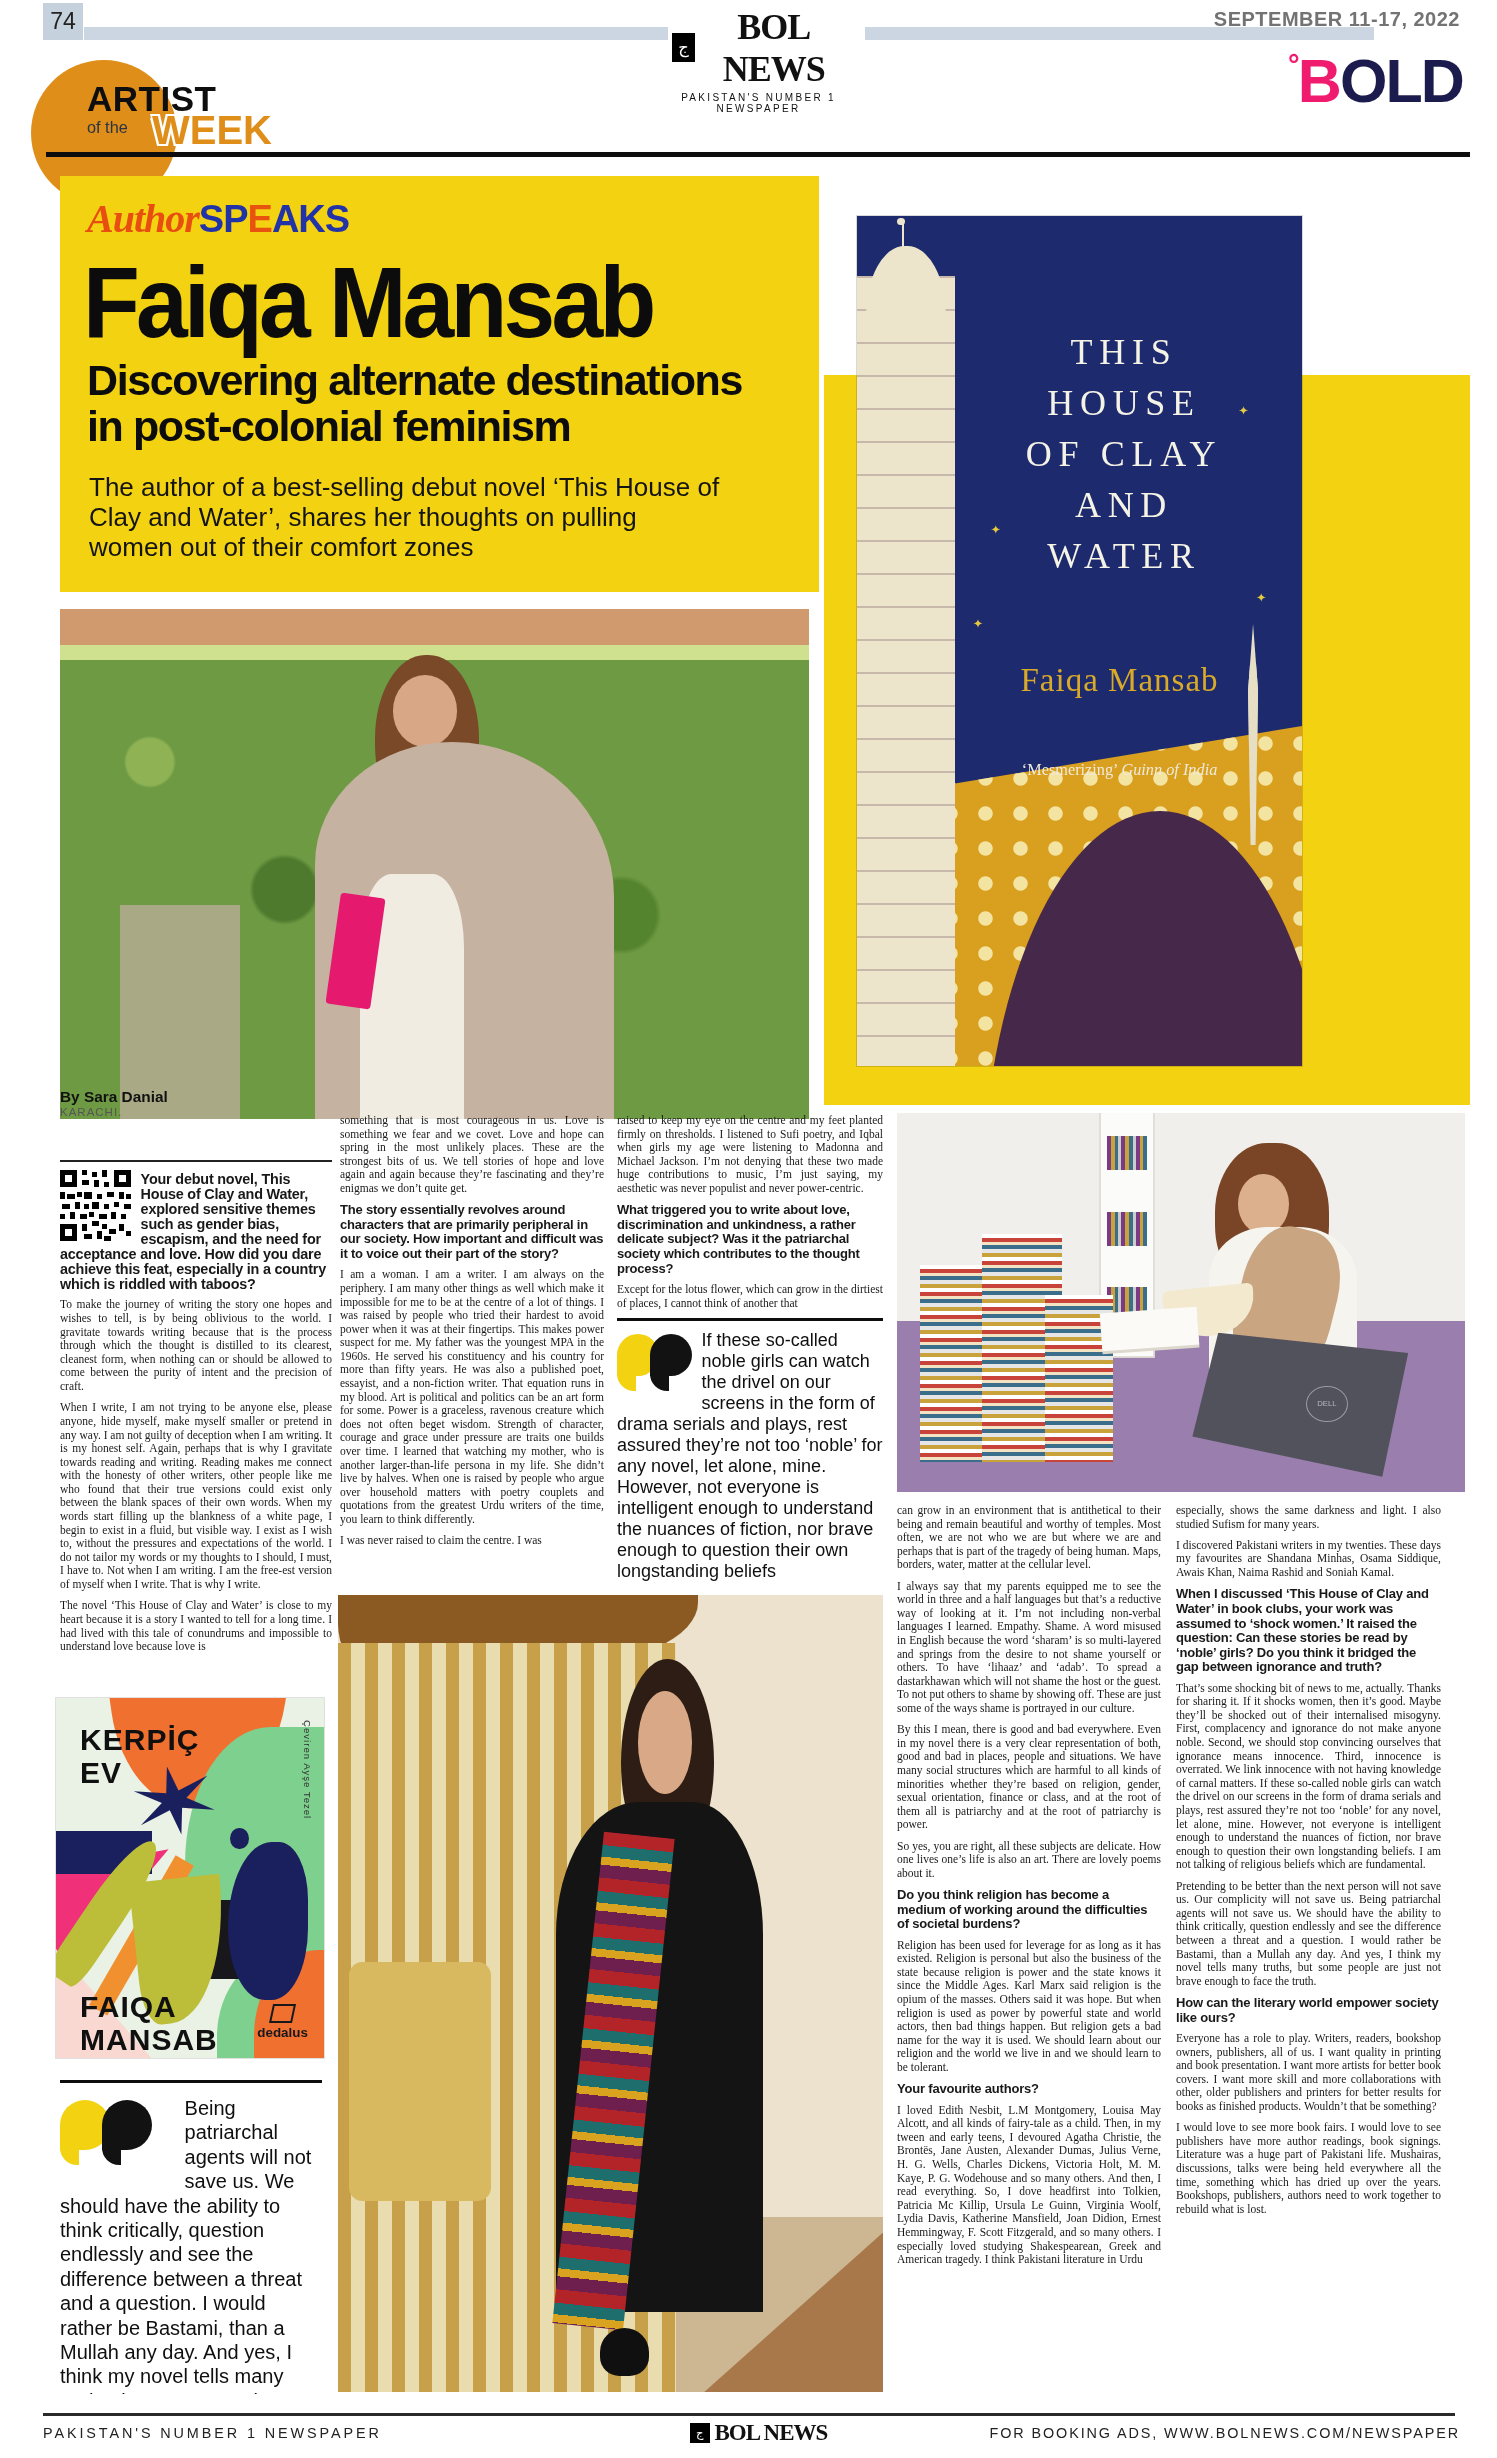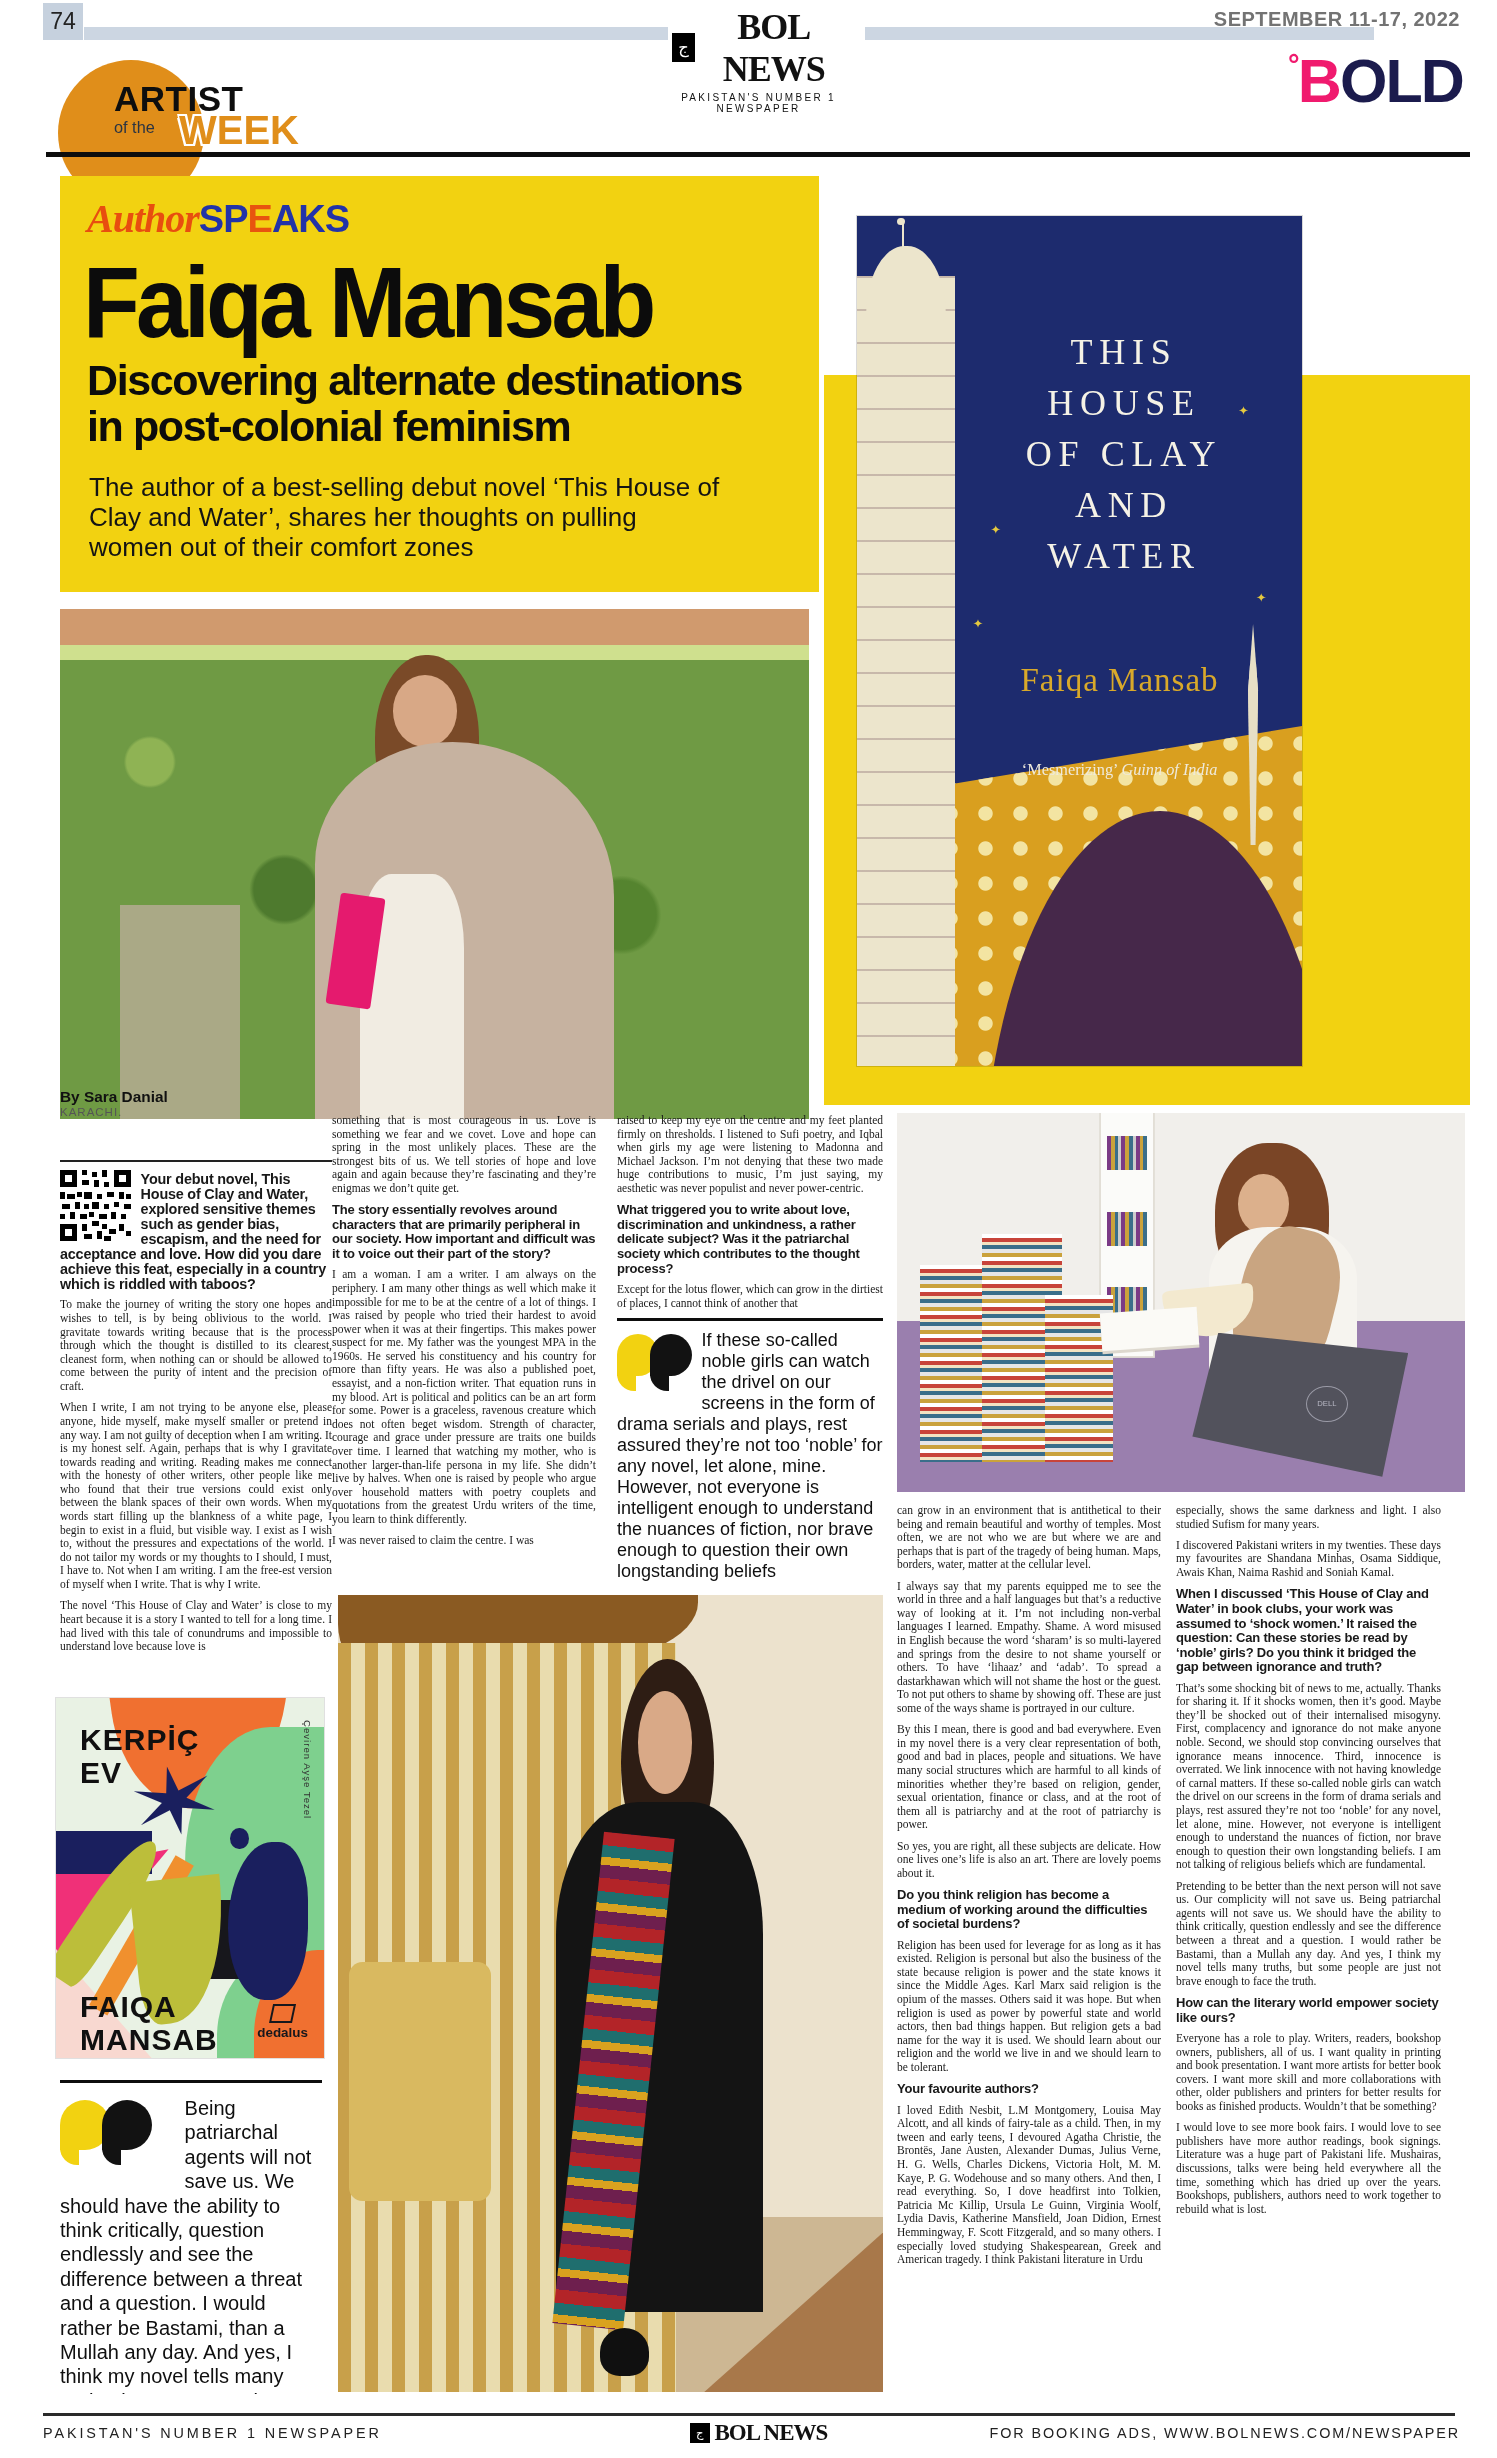--- a/index.html
+++ b/index.html
@@ -171,21 +171,21 @@
       <span class="mast-mark">
           <span>ج</span>
         </span>
       <span class="mast-word">BOL NEWS</span>
     </div>
     <div class="mast-tag" style="margin-top:1.9px;">PAKISTAN'S NUMBER 1 NEWSPAPER</div>
   </div>
 
   <div class="abs date" style="right:38px;top:7.7px;">SEPTEMBER 11-17, 2022</div>
 
-  <div class="abs" style="left:58px;top:58px;width:461px;height:96px;text-align:center;">
+  <div class="abs" style="left:31px;top:58px;width:461px;height:96px;text-align:center;">
     <div class="abs badge-circle" style="left:0;top:1.9px;"></div>
     <div class="abs badge-artist" style="left:56px;top:21px;">ARTIST</div>
     <div class="abs badge-of" style="left:56px;top:60px;">of  the</div>
     <div class="abs badge-week" style="left:121px;top:50px;">WEEK</div>
   </div>
 
   <div class="abs bold-logo" style="right:35px;top:46px;">
     <span class="bold-deg">°</span><span class="bold-b">B</span><span class="bold-old">OLD</span>
   </div>
 
@@ -292,21 +292,21 @@
       </svg>
     </div>
     <div>
         <h3 class="question">Your debut novel, This House of Clay and Water, explored sensitive themes such as gender bias, escapism, and the need for acceptance and love. How did you dare achieve this feat, especially in a country which is riddled with taboos?</h3>
         <p class="body">To make the journey of writing the story one hopes and wishes to tell, is by being oblivious to the world. I gravitate towards writing because that is the process through which the thought is distilled to its clearest, cleanest form, when nothing can or should be allowed to come between the purity of intent and the precision of craft.</p>
         <p class="body">When I write, I am not trying to be anyone else, please anyone, hide myself, make myself smaller or pretend in any way. I am not guilty of deception when I am writing. It is my honest self. Again, perhaps that is why I gravitate towards reading and writing. Reading makes me connect with the honesty of other writers, other people like me who found that their true versions could exist only between the blank spaces of their own words. When my words start filling up the blankness of a white page, I begin to exist in a fluid, but visible way. I exist as I wish to, without the pressures and expectations of the world. I do not tailor my words or my thoughts to I should, I must, I have to. Not when I am writing. I am the free-est version of myself when I write. That is why I write.</p>
         <p class="body">The novel ‘This House of Clay and Water’ is close to my heart because it is a story I wanted to tell for a long time. I had lived with this tale of conundrums and impossible to understand love because love is</p>
       </div>
   </div>
 
-  <div class="col" style="left:332px;top:1114px;width:264px;height:478px;">
+  <div class="col" style="left:340px;top:1114px;width:264px;height:478px;">
     <div>
         <p class="body">something that is most courageous in us. Love is something we fear and we covet. Love and hope can spring in the most unlikely places. These are the strongest bits of us. We tell stories of hope and love again and again because they’re fascinating and they’re enigmas we don’t quite get.</p>
         <h3 class="question">The story essentially revolves around characters that are primarily peripheral in our society. How important and difficult was it to voice out their part of the story?</h3>
         <p class="body">I am a woman. I am a writer. I am always on the periphery. I am many other things as well which make it impossible for me to be at the centre of a lot of things. I was raised by people who tried their hardest to avoid power when it was at their fingertips. This makes power suspect for me. My father was the youngest MPA in the 1960s. He served his constituency and his country for more than fifty years. He was also a published poet, essayist, and a non-fiction writer. That equation runs in my blood. Art is political and politics can be an art form for some. Power is a graceless, ravenous creature which does not often beget wisdom. Strength of character, courage and grace under pressure are traits one builds over time. I learned that watching my mother, who is another larger-than-life persona in my life. She didn’t live by halves. When one is raised by people who argue over household matters with poetry couplets and quotations from the greatest Urdu writers of the time, you learn to think differently.</p>
         <p class="body">I was never raised to claim the centre. I was</p>
       </div>
   </div>
 
   <div class="col" style="left:617px;top:1114px;width:266px;height:480px;">
     <div>

